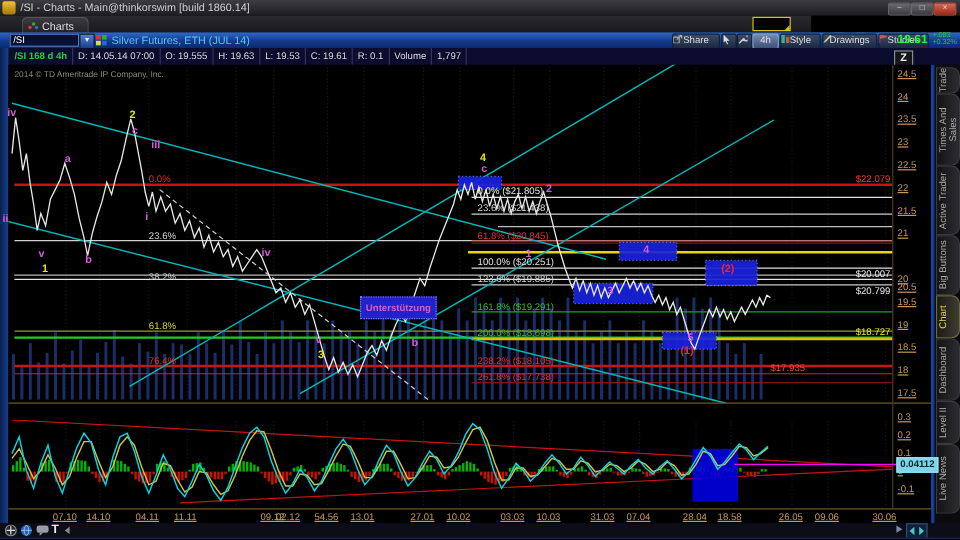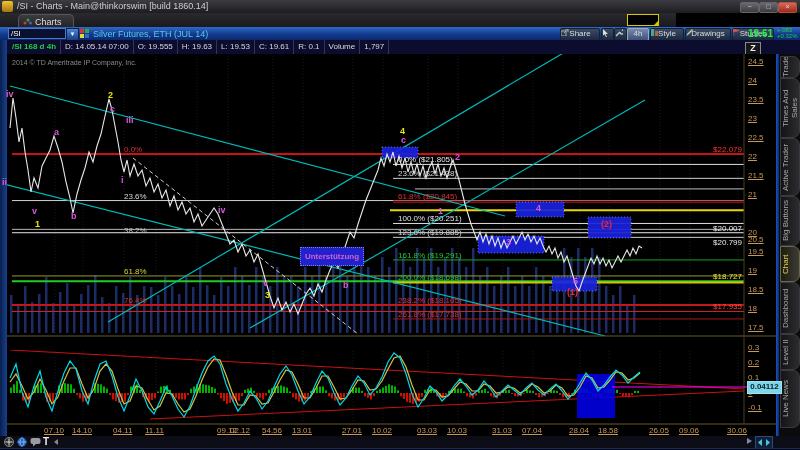--- a/index.html
+++ b/index.html
@@ -658,21 +658,21 @@
       <div class="fib" style="left:398px;top:309.956px;color:#e03030;">261.8%  ($17.738)</div>
       <div class="fib" style="left:124px;top:144.998px;color:#e03030;">0.0%</div>
       <div class="fib" style="left:124px;top:191.54800000000003px;color:#d8d8d8;">23.6%</div>
       <div class="fib" style="left:124px;top:226px;color:#c8c8c8;">38.2%</div>
       <div class="fib" style="left:124px;top:266.93999999999994px;color:#d8d830;">61.8%</div>
       <div class="fib" style="left:124px;top:295.82000000000005px;color:#e03030;">76.4%</div>
       <div class="fib" style="left: 642px; top: 144.998px; width: 100px; color: rgb(255, 51, 51); text-align: right;">$22.079</div>
       <div class="fib" style="left: 642px; top: 193.638px; width: 100px; color: rgb(232, 232, 232); text-align: right; margin-top: 44px;">$20.799</div>
       <div class="fib" style="left: 642px; top: 223.734px; width: 100px; color: rgb(232, 232, 232); text-align: right;">$20.007</div>
       <div class="fib" style="left: 642px; top: 272.374px; width: 100px; color: rgb(232, 232, 48); text-align: right;">$18.727</div>
-      <div class="fib" style="left: 642px; top: 302.47px; width: 100px; color: rgb(255, 68, 68); text-align: right;">$17.935</div>
+      <div class="fib" style="left: 642px; top: 302.47px; width: 100px; color: rgb(255, 68, 68); ">$17.935</div>
       <div class="wave" style="left:6px;top:90px;color:#d858d8;">iv</div>
       <div class="wave" style="left:2px;top:178px;color:#d858d8;">ii</div>
       <div class="wave" style="left:32px;top:207px;color:#d858d8;">v</div>
       <div class="wave" style="left:35px;top:220px;color:#e8e800;">1</div>
       <div class="wave" style="left:54px;top:128px;color:#d858d8;">a</div>
       <div class="wave" style="left:71px;top:212px;color:#d858d8;">b</div>
       <div class="wave" style="left:108px;top:91px;color:#e8e800;">2</div>
       <div class="wave" style="left:110px;top:105px;color:#d858d8;">c</div>
       <div class="wave" style="left:126px;top:116px;color:#d858d8;">iii</div>
       <div class="wave" style="left:121px;top:176px;color:#d858d8;">i</div>

